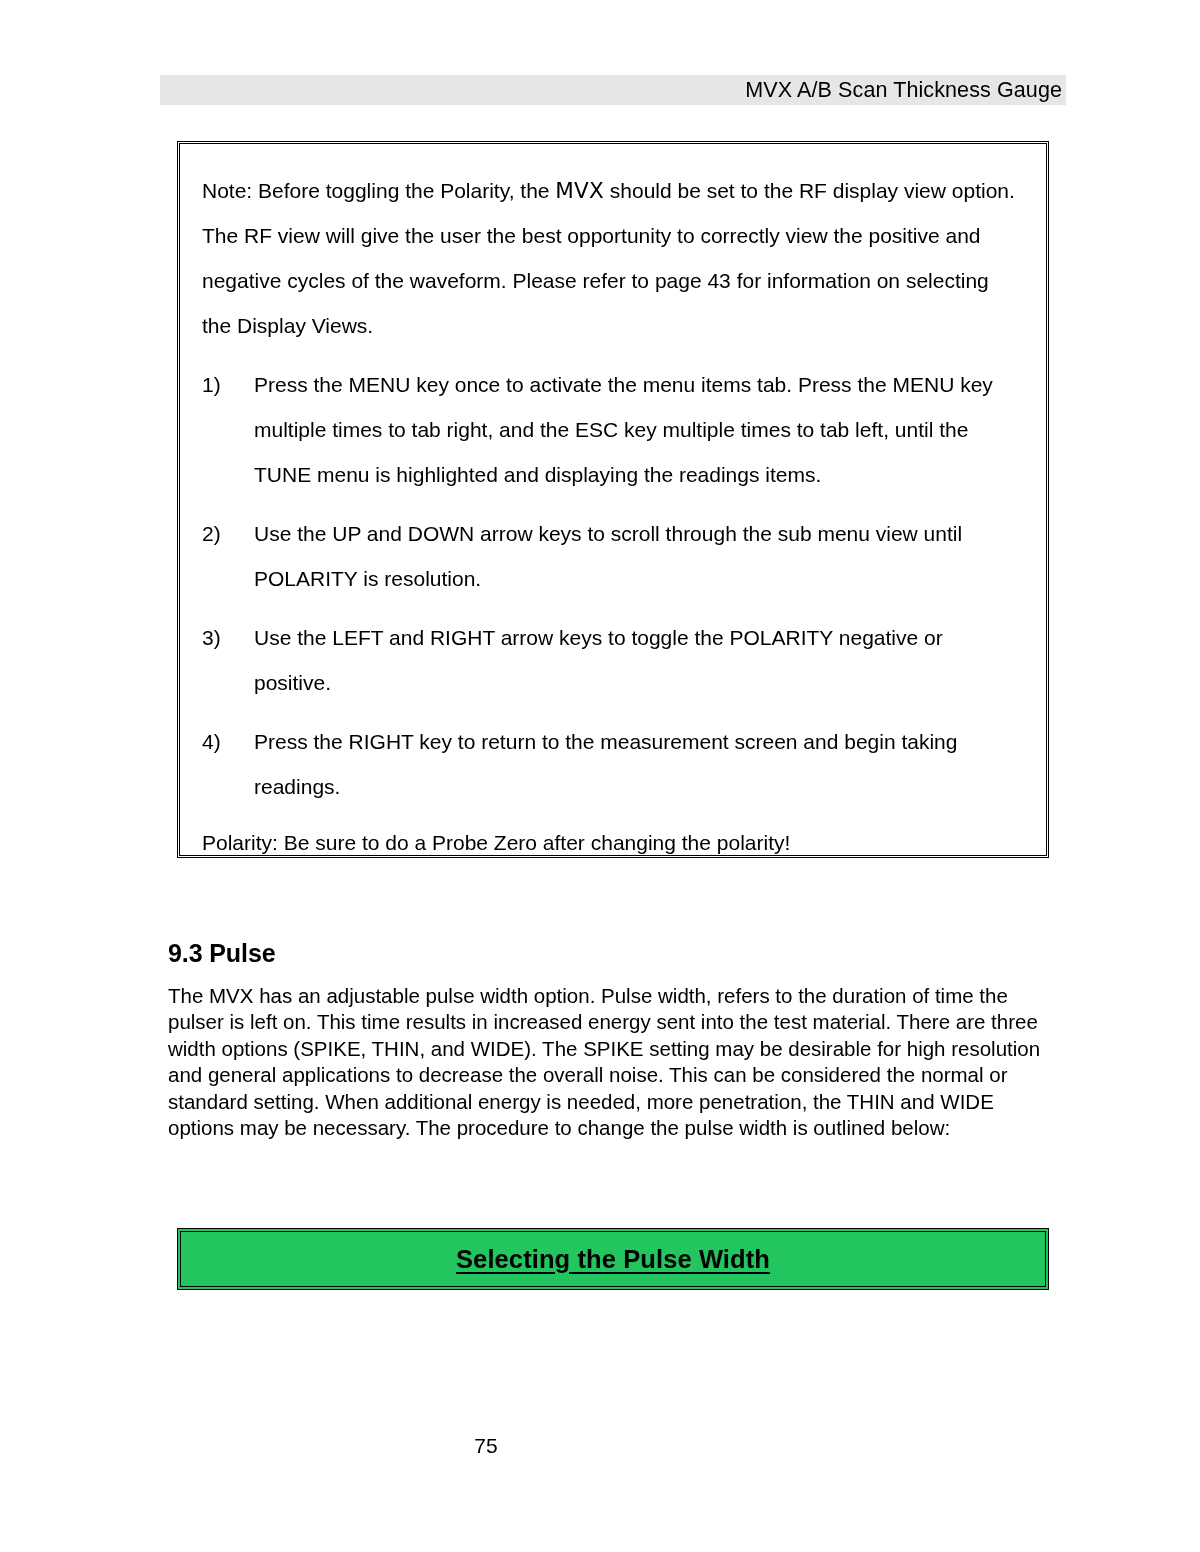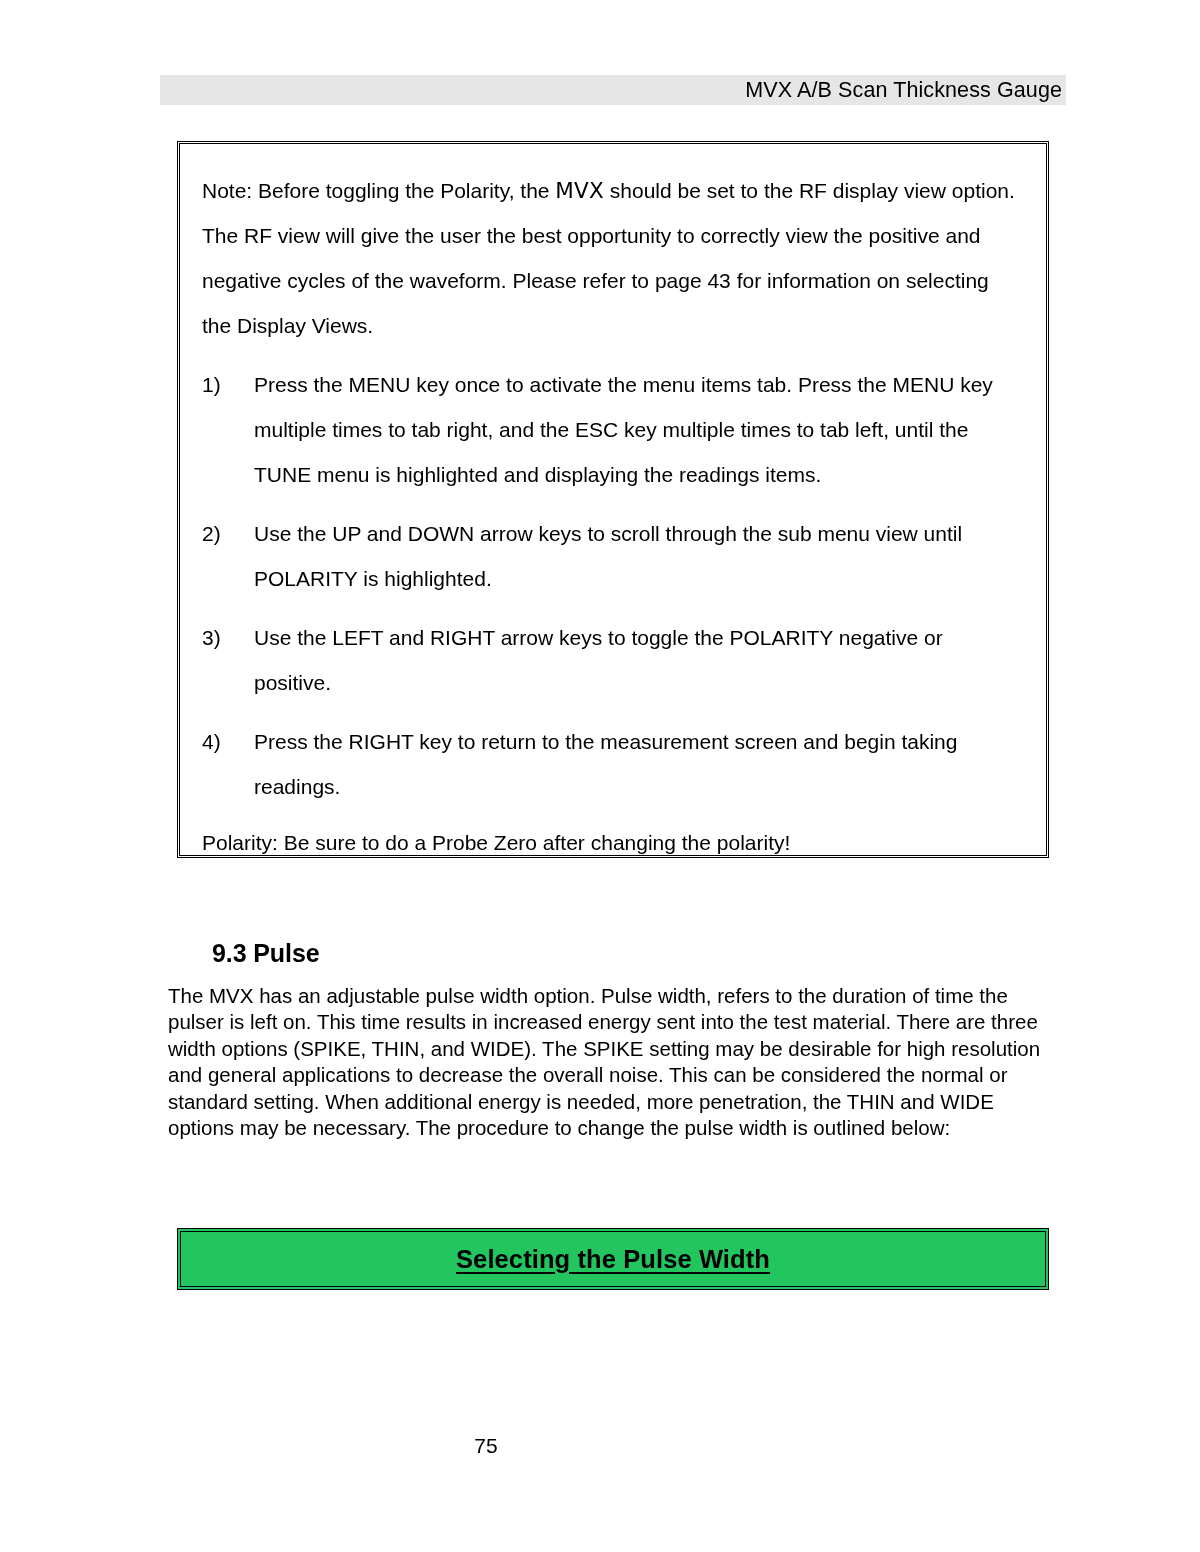--- a/index.html
+++ b/index.html
@@ -87,21 +87,20 @@
   }
 
   
   .section-heading {
     position: absolute;
     left: 168px;
     top: 918px;
     font-size: 25px;
     font-weight: bold;
     letter-spacing: -0.1px;
-    margin-left: 44px;
   }
   .section-body {
     position: absolute;
     left: 168px;
     top: 962px;
     width: 886px;
     font-size: 20.5px;
     line-height: 26.6px;
     text-align: left;
   }
@@ -149,21 +148,21 @@
 
 <div class="note-box">
   <div class="note-inner">
 
     <p class="note-para">
       <b>Note:</b><span>  Before toggling the </span><b>Polarity</b><span>, the </span><span class="mvx-alt">MVX</span><span> should be set to the </span><b>RF</b><span> display view option.  The </span><b>RF</b><span> view will give the user the best opportunity to correctly view the positive and negative cycles of the waveform.  Please refer to page 43 for information on selecting the </span><b>Display Views</b><span>.</span>
     </p>
 
     <ol class="note-list" id="steps-list">
         <li><span class="marker">1)</span><span><span>Press the </span><b>MENU</b><span> key once to activate the menu items tab.  Press the </span><b>MENU</b><span> key multiple times to tab right, and the </span><b>ESC</b><span> key multiple times to tab left, until the </span><b>TUNE</b><span> menu is highlighted and displaying the readings items.</span></span></li>
-        <li><span class="marker">2)</span><span><span>Use the </span><b>UP</b><span> and </span><b>DOWN</b><span> arrow keys to scroll through the sub menu view until </span><b>POLARITY</b><span> is highlighted.</span></span></li>
+        <li><span class="marker">2)</span><span><span>Use the </span><b>UP</b><span> and </span><b>DOWN</b><span> arrow keys to scroll through the sub menu view until </span><b>POLARITY</b><span> is resolution.</span></span></li>
         <li><span class="marker">3)</span><span><span>Use the </span><b>LEFT</b><span> and </span><b>RIGHT</b><span> arrow keys to toggle the </span><b>POLARITY</b><span> negative or positive.</span></span></li>
         <li><span class="marker">4)</span><span><span>Press the </span><b>RIGHT</b><span> key to return to the measurement screen and begin taking readings.</span></span></li>
       </ol>
 
     <p class="note-important">
       <b>Polarity:</b><span>  Be sure to do a Probe Zero after changing the polarity!</span>
     </p>
 
   </div>
 </div>

